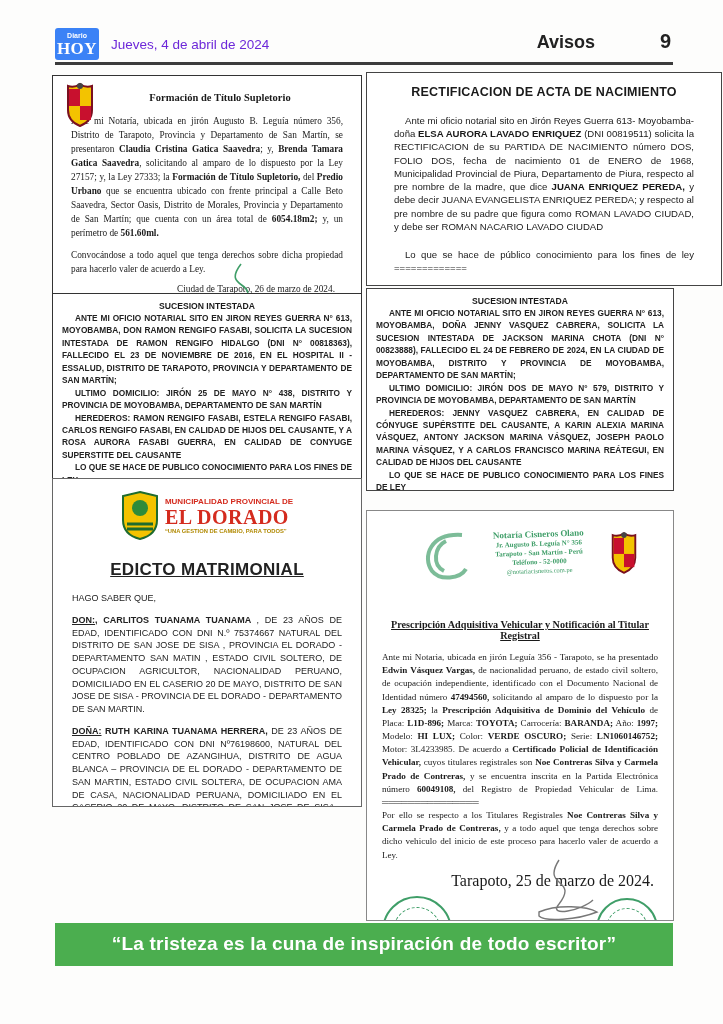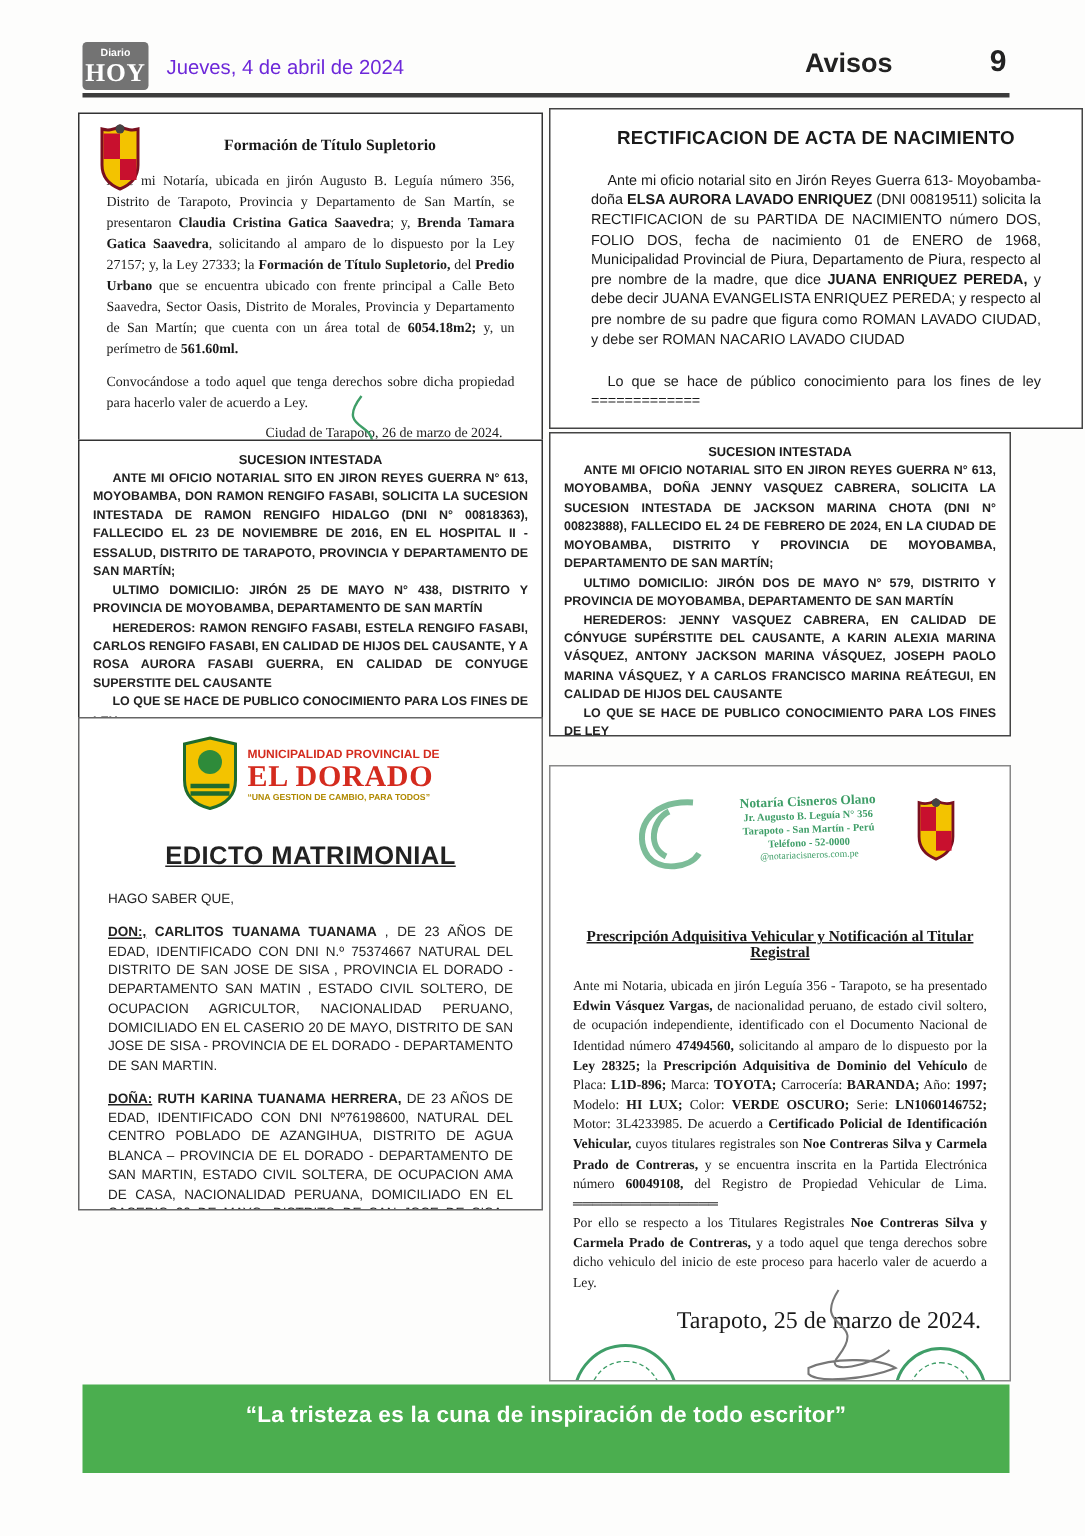--- a/index.html
+++ b/index.html
@@ -3,21 +3,21 @@
 <meta charset="utf-8">
 <style>
   html,body{margin:0;padding:0;}
   body{width:723px;height:1024px;position:relative;background:#fdfdfc;font-family:"Liberation Sans",sans-serif;color:#1a1a1a;}
   *{box-sizing:border-box;}
   .b{font-weight:bold;}
   .u{text-decoration:underline;}
 
   
   #header{position:absolute;left:55px;top:28px;width:618px;height:34px;}
-  .logo{position:absolute;left:0;top:0;width:44px;height:32px;background:#737373;border-radius:3px;color:#fff;text-align:center;padding-top:4px;}
+  .logo{position:absolute;left:0;top:0;width:44px;height:32px;background:#3b82f6;border-radius:3px;color:#fff;text-align:center;padding-top:4px;}
   .logo-small{font-size:7px;font-weight:bold;line-height:8px;}
   .logo-big{font-size:17px;font-weight:bold;line-height:18px;letter-spacing:.5px;font-family:"Liberation Serif",serif;}
   .hdr-date{position:absolute;left:56px;top:9px;font-size:13.5px;color:#6d28d9;}
   .hdr-section{position:absolute;right:78px;top:4px;font-size:18px;font-weight:bold;color:#222;}
   .hdr-page{position:absolute;right:2px;top:2px;font-size:20px;font-weight:bold;color:#222;}
   .hdr-rule{position:absolute;left:55px;top:62px;width:618px;height:3px;background:#3c3c3c;}
 
   
   .notice{position:absolute;background:#fff;border:1px solid #555;overflow:hidden;}
   #box1{left:52px;top:75px;width:310px;height:245px;border-color:#333;}
@@ -76,21 +76,21 @@
   .stamp-swirl{position:absolute;left:34px;top:8px;opacity:.85;}
   .letterhead .crest{position:absolute;right:18px;top:12px;}
   #box6 h2{margin:12px 0 10px;text-align:center;font-size:10.2px;font-weight:bold;text-decoration:underline;}
   #box6 p{font-size:9.1px;line-height:1.45;text-align:justify;margin:0;}
   #box6 .dateline{text-align:right;margin:10px 4px 0 0;}
   #box6 .sealrow{height:86px;margin-top:4px;}
   #box6 .sig-block{position:absolute;left:58px;top:0;width:200px;text-align:center;}
   #box6 .sig-swirl{position:absolute;left:55px;top:-40px;}
 
   
-  #footer-bar{position:absolute;left:55px;top:923px;width:618px;height:59px;background:#4bae4f;color:#fff;text-align:center;font-size:15px;font-weight:bold;line-height:42px;letter-spacing:.2px;}
+  #footer-bar{position:absolute;left:55px;top:923px;width:618px;height:43px;background:#4bae4f;color:#fff;text-align:center;font-size:19px;font-weight:bold;line-height:42px;letter-spacing:.2px;}
 </style>
 </head>
 <body>
 
 <div id="header">
   <div class="logo">
     <div class="logo-small">Diario</div>
     <div class="logo-big">HOY</div>
   </div>
   <div class="hdr-date">Jueves, 4 de abril de  2024</div>

